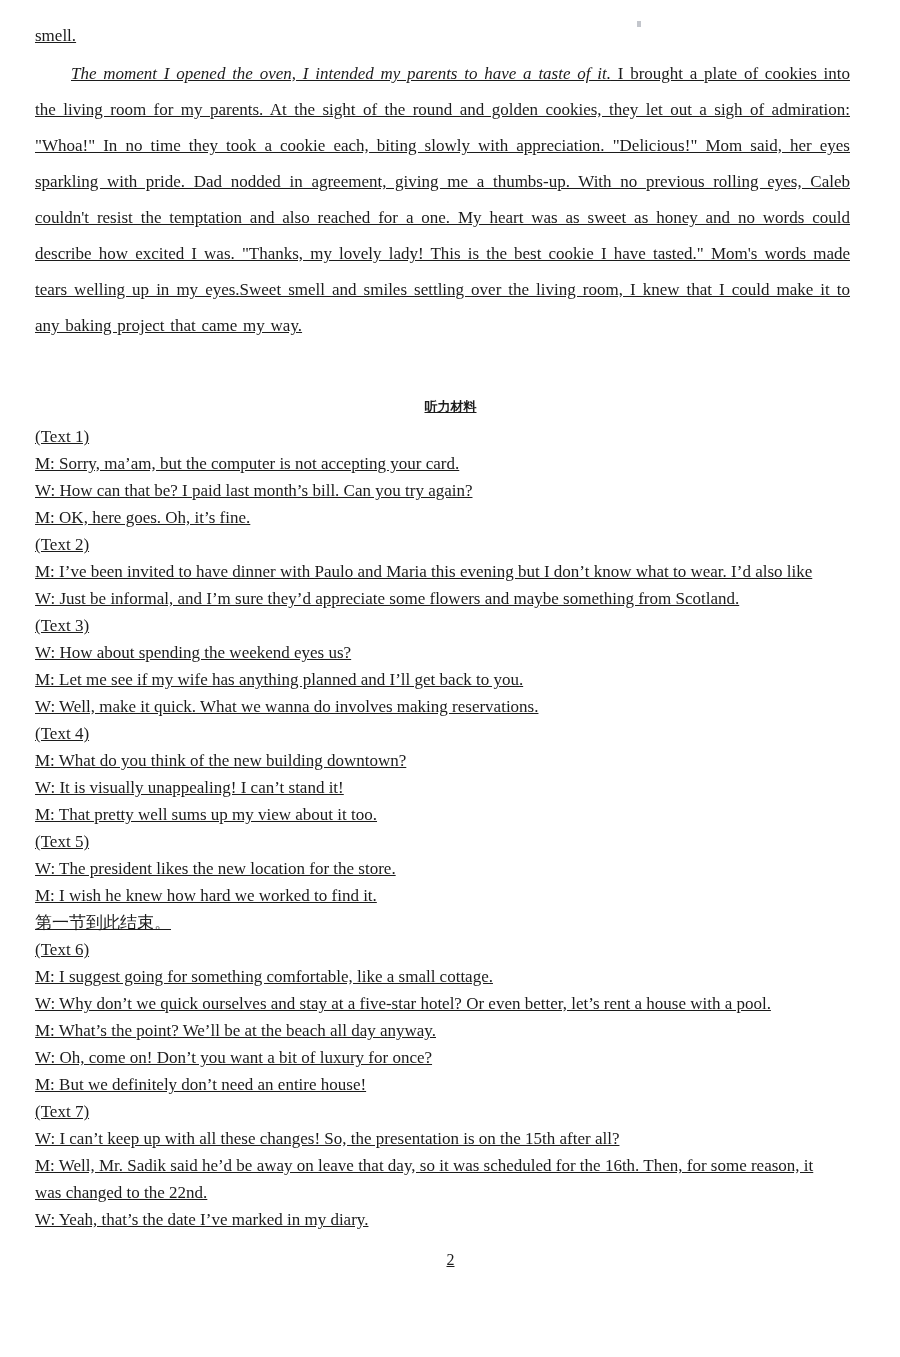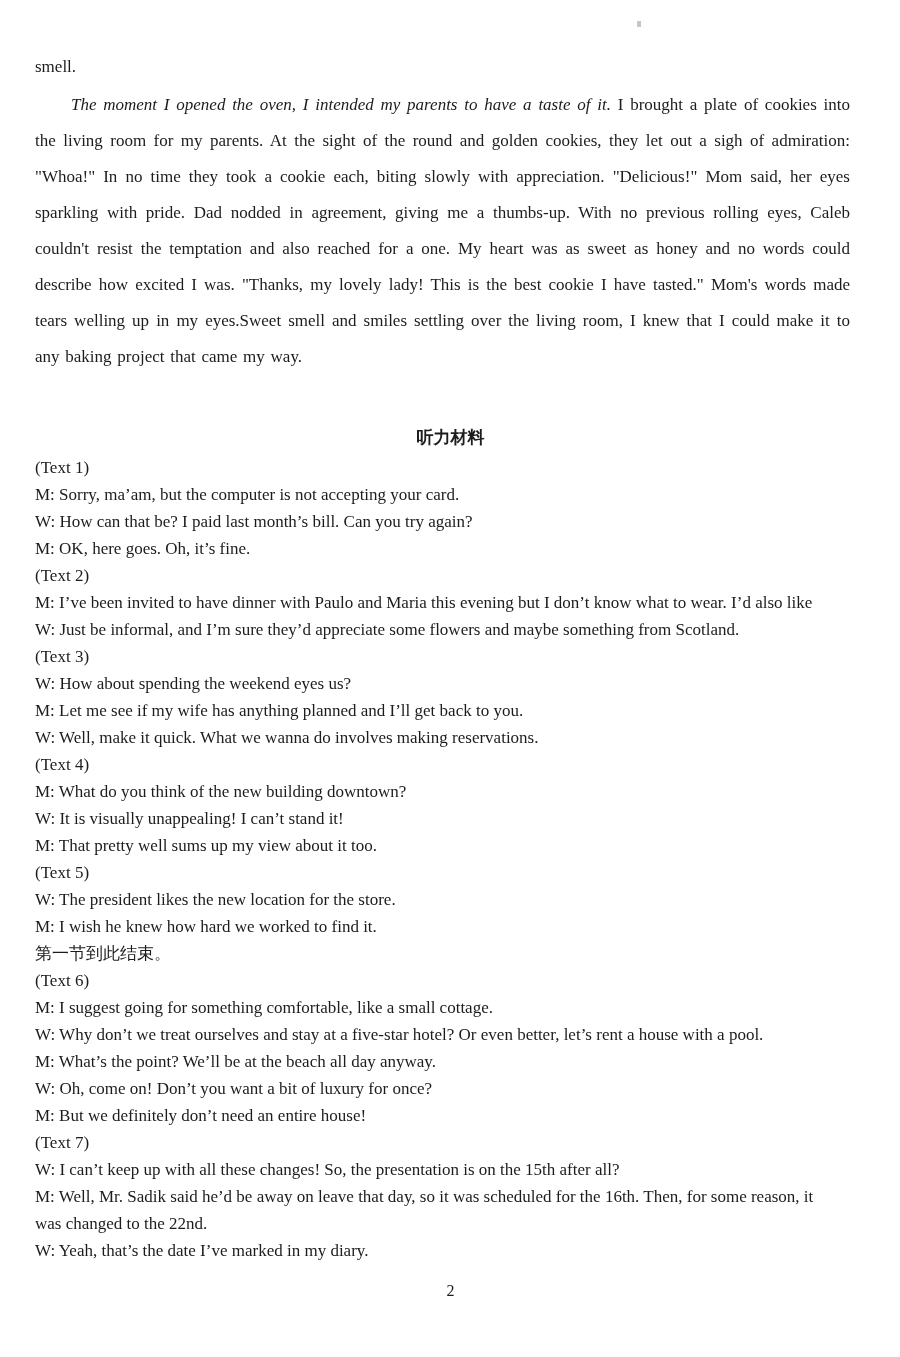--- a/index.html
+++ b/index.html
@@ -14,23 +14,24 @@
     color: #1c1c1c;
     font-family: "Liberation Serif", serif;
   }
   .doc {
     position: absolute;
     top: 0;
     left: 0;
     width: 900px;
     height: 1357px;
     box-sizing: border-box;
-    padding: 52px 34px 0 35px;
+    padding: 21px 34px 0 35px;
     font-size: 17px;
     overflow: hidden;
+    text-decoration: underline;
   }
   .scan-artifact {
     position: absolute;
     left: 637px;
     top: 21px;
     width: 4px;
     height: 6px;
     background: #c3c6cc;
   }
   .lead-line {
@@ -44,21 +45,21 @@
     text-indent: 36px;
     line-height: 36px;
     word-spacing: 1.5px;
   }
   .intro-para .italic-open {
     font-style: italic;
   }
   .section-heading {
     margin: 49px 0 0 0;
     text-align: center;
-    font-size: 17px;
+    font-size: 13px;
     font-weight: bold;
     line-height: 27px;
   }
   .transcript {
     margin-top: 3px;
   }
   .transcript .line {
     line-height: 27px;
     height: 27px;
     white-space: nowrap;
@@ -101,21 +102,21 @@
     <div class="line">(Text 4)</div>
     <div class="line">M: What do you think of the new building downtown?</div>
     <div class="line">W: It is visually unappealing! I can’t stand it!</div>
     <div class="line">M: That pretty well sums up my view about it too.</div>
     <div class="line">(Text 5)</div>
     <div class="line">W: The president likes the new location for the store.</div>
     <div class="line">M: I wish he knew how hard we worked to find it.</div>
     <div class="line">第一节到此结束。</div>
     <div class="line">(Text 6)</div>
     <div class="line">M: I suggest going for something comfortable, like a small cottage.</div>
-    <div class="line">W: Why don’t we treat ourselves and stay at a five-star hotel? Or even better, let’s rent a house with a pool.</div>
+    <div class="line">W: Why don’t we quick ourselves and stay at a five-star hotel? Or even better, let’s rent a house with a pool.</div>
     <div class="line">M: What’s the point? We’ll be at the beach all day anyway.</div>
     <div class="line">W: Oh, come on! Don’t you want a bit of luxury for once?</div>
     <div class="line">M: But we definitely don’t need an entire house!</div>
     <div class="line">(Text 7)</div>
     <div class="line">W: I can’t keep up with all these changes! So, the presentation is on the 15th after all?</div>
     <div class="line">M: Well, Mr. Sadik said he’d be away on leave that day, so it was scheduled for the 16th. Then, for some reason, it</div>
     <div class="line">was changed to the 22nd.</div>
     <div class="line">W: Yeah, that’s the date I’ve marked in my diary.</div>
   </div>
 

